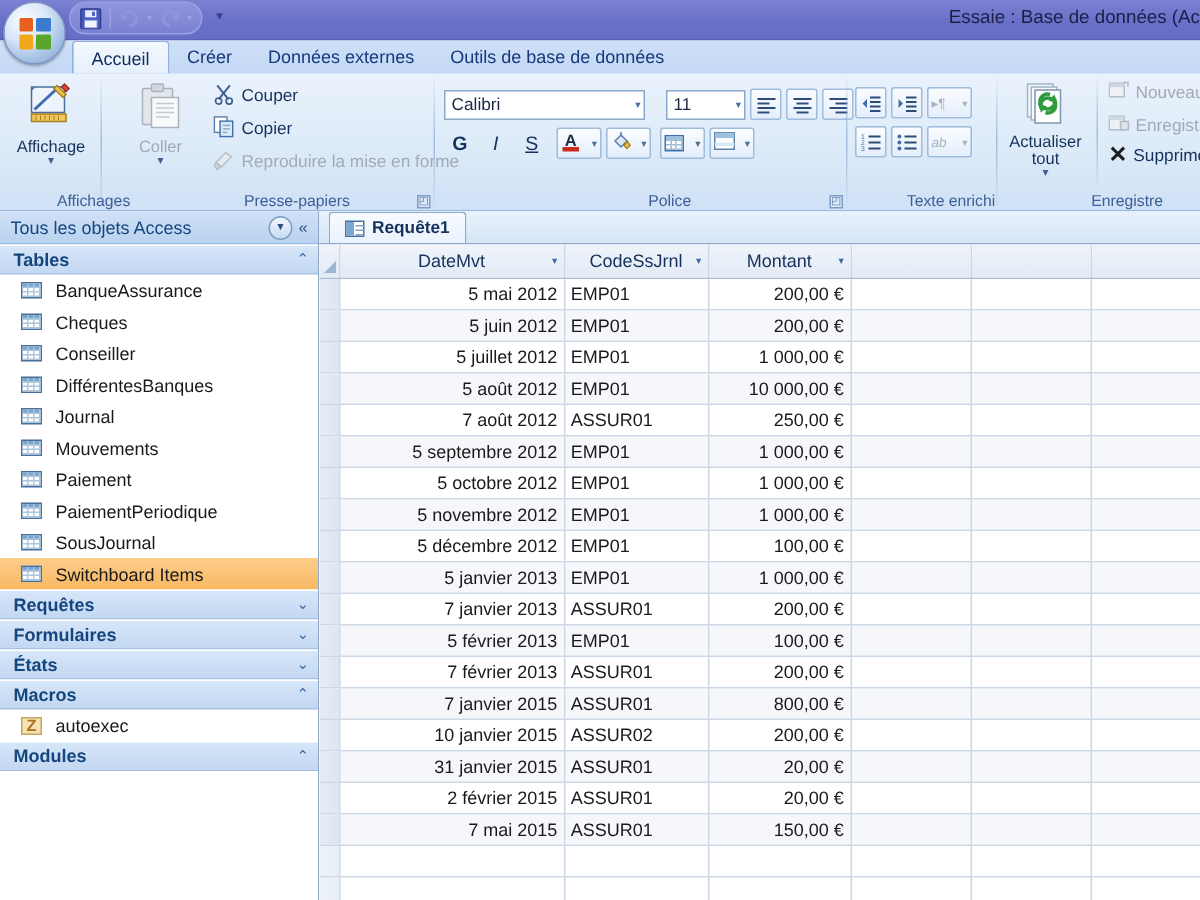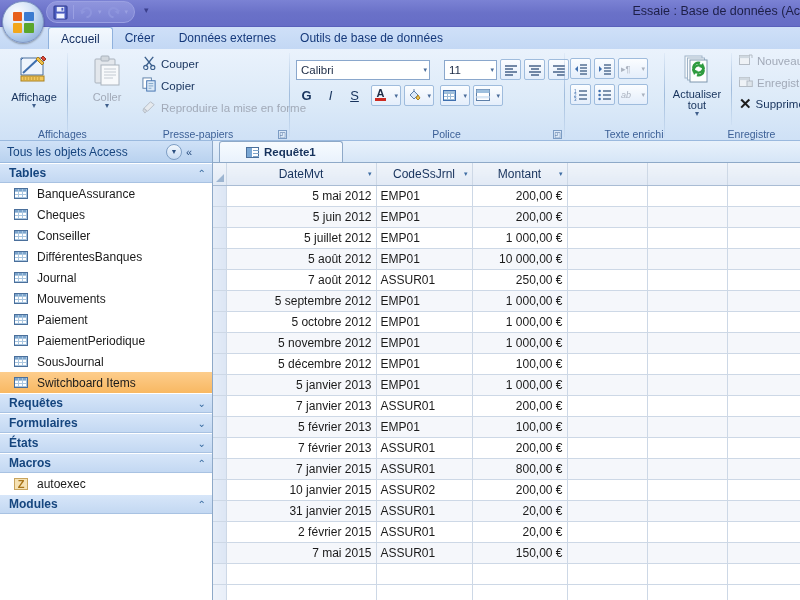--- a/index.html
+++ b/index.html
@@ -136,21 +136,21 @@
   .grid-ic i:first-child, .grid-ic i:nth-child(2), .grid-ic i:nth-child(3) { background: #9fc0de; }
 
   
   .navpane {
     position: absolute; left: 0; top: 141px; width: 213px; height: 459px;
     background: #fff; border-right: 1px solid #8ea9c8;
   }
   .nav-header {
     height: 22px; background: linear-gradient(to bottom,#cfe1f7 0%, #b9d2ef 100%);
     border-bottom: 1px solid #9ab9de;
-    display: flex; align-items: center; padding: 0 16px 0 7px;
+    display: flex; align-items: center; padding: 0 3px 0 7px;
     font-size: 12px; color: #17457f;
   }
   .nav-header .t { flex: 1; white-space: nowrap; overflow: hidden; }
   .nav-drop {
     width: 16px; height: 16px; border-radius: 50%;
     background: linear-gradient(to bottom,#f2f7fd,#c7dbf2); border: 1px solid #7e9ec4;
     display: flex; align-items: center; justify-content: center; font-size: 7px; color: #2b4f80;
   }
   .nav-collapse { width: 14px; text-align: center; font-size: 11px; color: #2b4f80; }
 
@@ -182,21 +182,21 @@
   
   .docarea {
     position: absolute; left: 213px; top: 141px; width: 587px; height: 459px;
     background: #fff;
   }
   .doctabs {
     height: 22px; background: linear-gradient(to bottom,#e8f1fb,#d6e6f7);
     border-bottom: 1px solid #8ea9c8; display: flex; align-items: flex-end; padding-left: 6px;
   }
   .doctab {
-    height: 21px; display: flex; align-items: center; gap: 5px; padding: 0 26px;
+    height: 21px; display: flex; align-items: center; gap: 5px; padding: 0 10px;
     background: linear-gradient(to bottom,#f7fbff,#e9f2fc);
     border: 1px solid #8ea9c8; border-bottom: none; border-radius: 3px 3px 0 0;
     font-size: 11.5px; font-weight: bold; color: #16325c;
   }
   .qry-ic { width: 13px; height: 11px; background: #fff; border: 1px solid #4a6f9b; position: relative; }
   .qry-ic::before { content:''; position:absolute; left:0; top:0; width:5px; height:9px; background:#79a7d4; }
   .qry-ic::after { content:''; position:absolute; left:6px; top:2px; width:6px; height:1px; background:#7fa4c8; box-shadow: 0 3px 0 #7fa4c8, 0 6px 0 #7fa4c8; }
 
   .sheet { position: relative; width: 664px; height: 437px; overflow: hidden; background: #fff; }
   table.ds { border-collapse: collapse; table-layout: fixed; width: 100%; }

